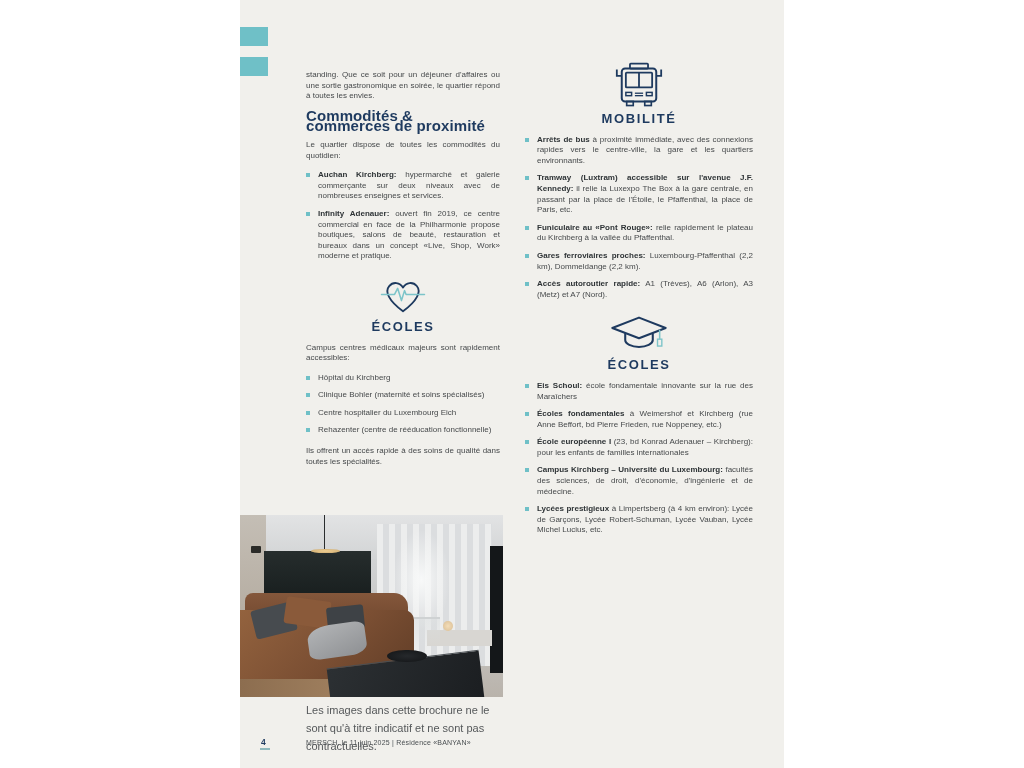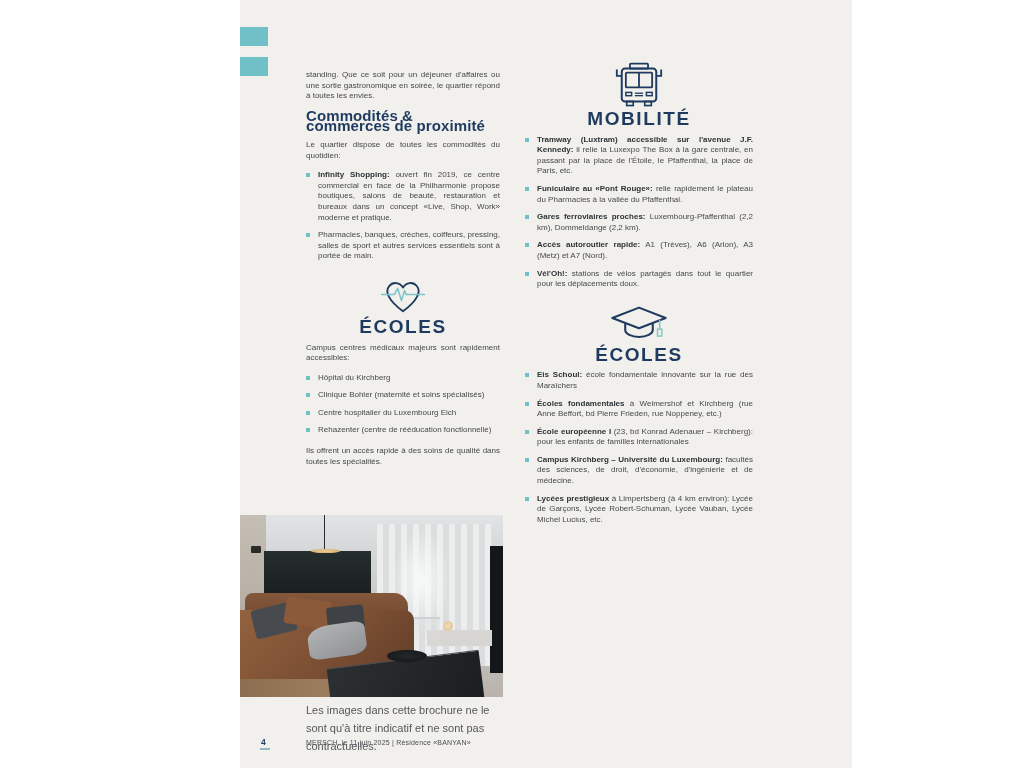--- a/index.html
+++ b/index.html
@@ -1,39 +1,39 @@
 <!DOCTYPE html>
 <html><head>
 <meta charset="utf-8">
 <style>
   html,body{margin:0;padding:0;}
   body{
     width:1024px;height:768px;background:#ffffff;position:relative;
     font-family:"Liberation Sans", sans-serif;overflow:hidden;
   }
   .page{
-    position:absolute;left:240px;top:0;width:612px;height:768px;
+    position:absolute;left:240px;top:0;width:544px;height:768px;
     background:#f1f0ec;
   }
   .corner-tab{position:absolute;left:0;width:28px;height:19px;background:#6fc0c7;}
   .tab-1{top:27px;}
   .tab-2{top:57px;}
 
   .col{position:absolute;color:#46494b;font-size:8px;line-height:10.6px;}
   .col-left{left:66px;top:70px;width:194px;}
   .col-right{left:285px;top:62px;width:228px;}
 
   p{margin:0 0 9px 0;text-align:justify;text-align-last:left;}
   p.outro{margin-top:4px;}
   b{color:#2e3336;}
   h3{
     margin:4px 0 8px 0;font-size:15px;color:#1e3a5f;letter-spacing:.1px;
   }
   h2{
-    margin:6px 0 10px 0;font-size:19px;color:#1e3a5f;letter-spacing:1.6px;
+    margin:6px 0 10px 0;font-size:13px;color:#1e3a5f;letter-spacing:1.6px;
     text-align:center;font-weight:bold;
   }
   ul{list-style:none;margin:0 0 10px 0;padding:0;}
   li{position:relative;margin:0 0 7px 0;padding-left:12px;text-align:justify;text-align-last:left;}
   li .marker{
     position:absolute;left:0;top:3px;width:4px;height:4px;background:#6fc0c7;
   }
   .icon-wrap{text-align:center;margin:14px 0 2px 0;}
   .icon-wrap.first{margin-top:0;}
 
@@ -91,22 +91,22 @@
 
   <div class="corner-tab tab-1"></div>
   <div class="corner-tab tab-2"></div>
 
   <div class="col col-left">
     <p>standing. Que ce soit pour un déjeuner d'affaires ou une sortie gastronomique en soirée, le quartier répond à toutes les envies.</p>
 
     <h3>Commodités &amp; commerces de proximité</h3>
     <p>Le quartier dispose de toutes les commodités du quotidien:</p>
     <ul>
-      <li><span class="marker"></span><b>Infinity Shopping:</b><span> ouvert fin 2019, ce centre commercial en face de la Philharmonie propose boutiques, salons de beauté, restauration et bureaux dans un concept «Live, Shop, Work» moderne et pratique.</span></li>
-      <li><span class="marker"></span><b></b><span>Pharmacies, banques, crèches, coiffeurs, pressing, salles de sport et autres services essentiels sont à portée de main.</span></li>
+      <li><span class="marker"></span><b>Auchan Kirchberg:</b><span> hypermarché et galerie commerçante sur deux niveaux avec de nombreuses enseignes et services.</span></li>
+      <li><span class="marker"></span><b>Infinity Adenauer:</b><span> ouvert fin 2019, ce centre commercial en face de la Philharmonie propose boutiques, salons de beauté, restauration et bureaux dans un concept «Live, Shop, Work» moderne et pratique.</span></li>
     </ul>
 
     <div class="icon-wrap">
       <svg width="46" height="40" viewBox="0 0 60 48" fill="none">
         <path d="M30 44 C 11 30, 6 18, 12 11 C 17 5, 26 6, 30 13 C 34 6, 43 5, 48 11 C 54 18, 49 30, 30 44 Z" stroke="#1e3a5f" stroke-width="2.4" stroke-linejoin="round"></path>
         <polyline points="2,22 19,22 23,14 28,30 32,17 34,22 58,22" stroke="#7cc4c9" stroke-width="2" fill="none" stroke-linejoin="round" stroke-linecap="round"></polyline>
       </svg>
     </div>
     <h2>ÉCOLES</h2>
     <p>Campus centres médicaux majeurs sont rapidement accessibles:</p>
@@ -158,25 +158,25 @@
         <line x1="29" y1="38" x2="39" y2="38" stroke="#1e3a5f" stroke-width="1.6"></line>
         <line x1="29" y1="41" x2="39" y2="41" stroke="#1e3a5f" stroke-width="1.6"></line>
         <path d="M13 17 H7 V9" stroke="#1e3a5f" stroke-width="2.2"></path>
         <path d="M55 17 H61 V9" stroke="#1e3a5f" stroke-width="2.2"></path>
         <rect x="19" y="48" width="8" height="5" stroke="#1e3a5f" stroke-width="2"></rect>
         <rect x="41" y="48" width="8" height="5" stroke="#1e3a5f" stroke-width="2"></rect>
       </svg>
     </div>
     <h2>MOBILITÉ</h2>
     <ul>
+      <li><span class="marker"></span><b>Arrêts de bus</b><span> à proximité immédiate, avec des connexions rapides vers le centre-ville, la gare et les quartiers environnants.</span></li>
       <li><span class="marker"></span><b>Tramway (Luxtram) accessible sur l'avenue J.F. Kennedy:</b><span> il relie la Luxexpo The Box à la gare centrale, en passant par la place de l'Étoile, le Pfaffenthal, la place de Paris, etc.</span></li>
-      <li><span class="marker"></span><b>Funiculaire au «Pont Rouge»:</b><span> relie rapidement le plateau du Pharmacies à la vallée du Pfaffenthal.</span></li>
+      <li><span class="marker"></span><b>Funiculaire au «Pont Rouge»:</b><span> relie rapidement le plateau du Kirchberg à la vallée du Pfaffenthal.</span></li>
       <li><span class="marker"></span><b>Gares ferroviaires proches:</b><span> Luxembourg-Pfaffenthal (2,2 km), Dommeldange (2,2 km).</span></li>
       <li><span class="marker"></span><b>Accès autoroutier rapide:</b><span> A1 (Trèves), A6 (Arlon), A3 (Metz) et A7 (Nord).</span></li>
-      <li><span class="marker"></span><b>Vél'Oh!:</b><span> stations de vélos partagés dans tout le quartier pour les déplacements doux.</span></li>
     </ul>
 
     <div class="icon-wrap">
       <svg width="62" height="40" viewBox="0 0 72 44" fill="none">
         <polygon points="36,3 67,15 36,27 5,15" stroke="#1e3a5f" stroke-width="2.4" stroke-linejoin="round"></polygon>
         <path d="M20 21 v8 c0 4.5 7.2 8 16 8 s16 -3.5 16 -8 v-8" stroke="#1e3a5f" stroke-width="2.4" stroke-linejoin="round"></path>
         <line x1="60" y1="17" x2="60" y2="28" stroke="#7cc4c9" stroke-width="1.8"></line>
         <rect x="57.5" y="28" width="5" height="8" stroke="#7cc4c9" stroke-width="1.6"></rect>
       </svg>
     </div>

